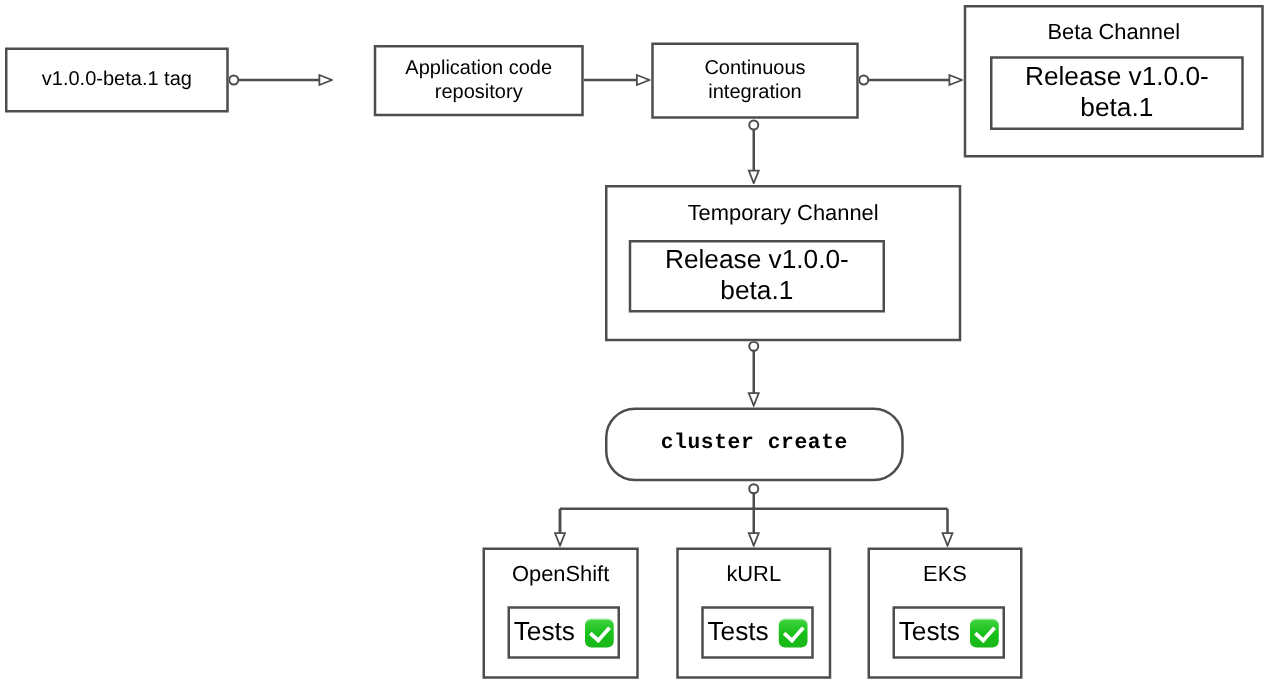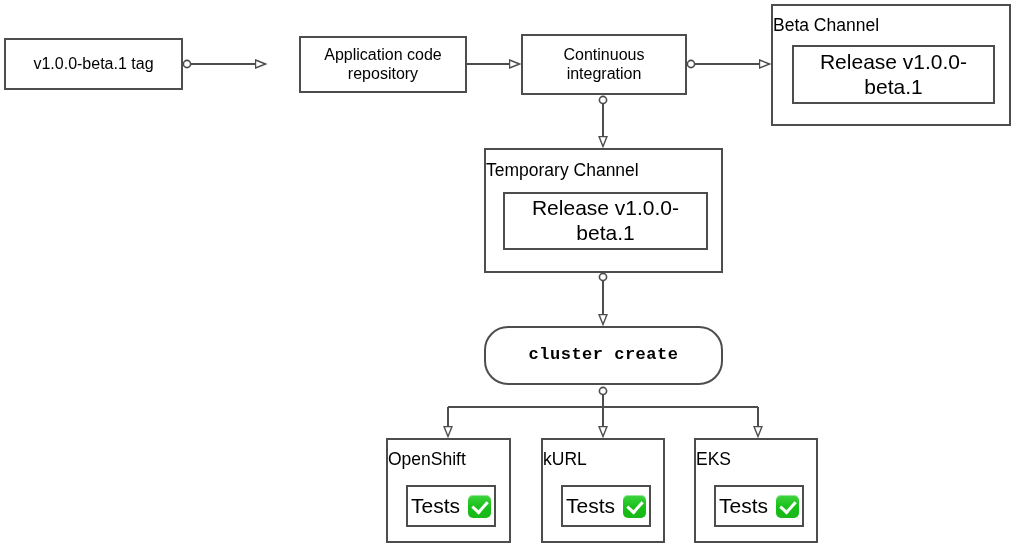--- a/index.html
+++ b/index.html
@@ -50,21 +50,21 @@
     font-size: 17px;
     letter-spacing: 0.5px;
   }
   
   .container {
     display: block;
     padding: 0;
   }
   .container .container-title {
     display: block;
-    text-align: left;
+    text-align: center;
     font-size: 17.5px;
     line-height: 1;
   }
   .inner-box {
     position: absolute;
     box-sizing: border-box;
     border: 2px solid #4d4d4d;
     background: #ffffff;
     display: flex;
     align-items: center;
@@ -151,21 +151,21 @@
 integration</span>
   </div>
 
   <div class="node container" style="left:771px; top:4px; width:240px; height:122px;">
     <span class="container-title" style="margin-top:11px;">Beta Channel</span>
     <div class="inner-box" style="left:19px; top:39px; width:203px; height:59px;">
       <span>Release v1.0.0-beta.1</span>
     </div>
   </div>
 
-  <div class="node container" style="left:484px; top:148px; width:239px; height:125px;">
+  <div class="node container" style="left:484px; top:148px; width:285px; height:125px;">
     <span class="container-title" style="margin-top:12px;">Temporary Channel</span>
     <div class="inner-box" style="left:17px; top:42px; width:205px; height:58px;">
       <span>Release v1.0.0-beta.1</span>
     </div>
   </div>
 
   <div class="node mono" style="left:484px; top:326px; width:239px; height:59px;border-radius:24px;">
     <span class="node-label">cluster create</span>
   </div>
 

